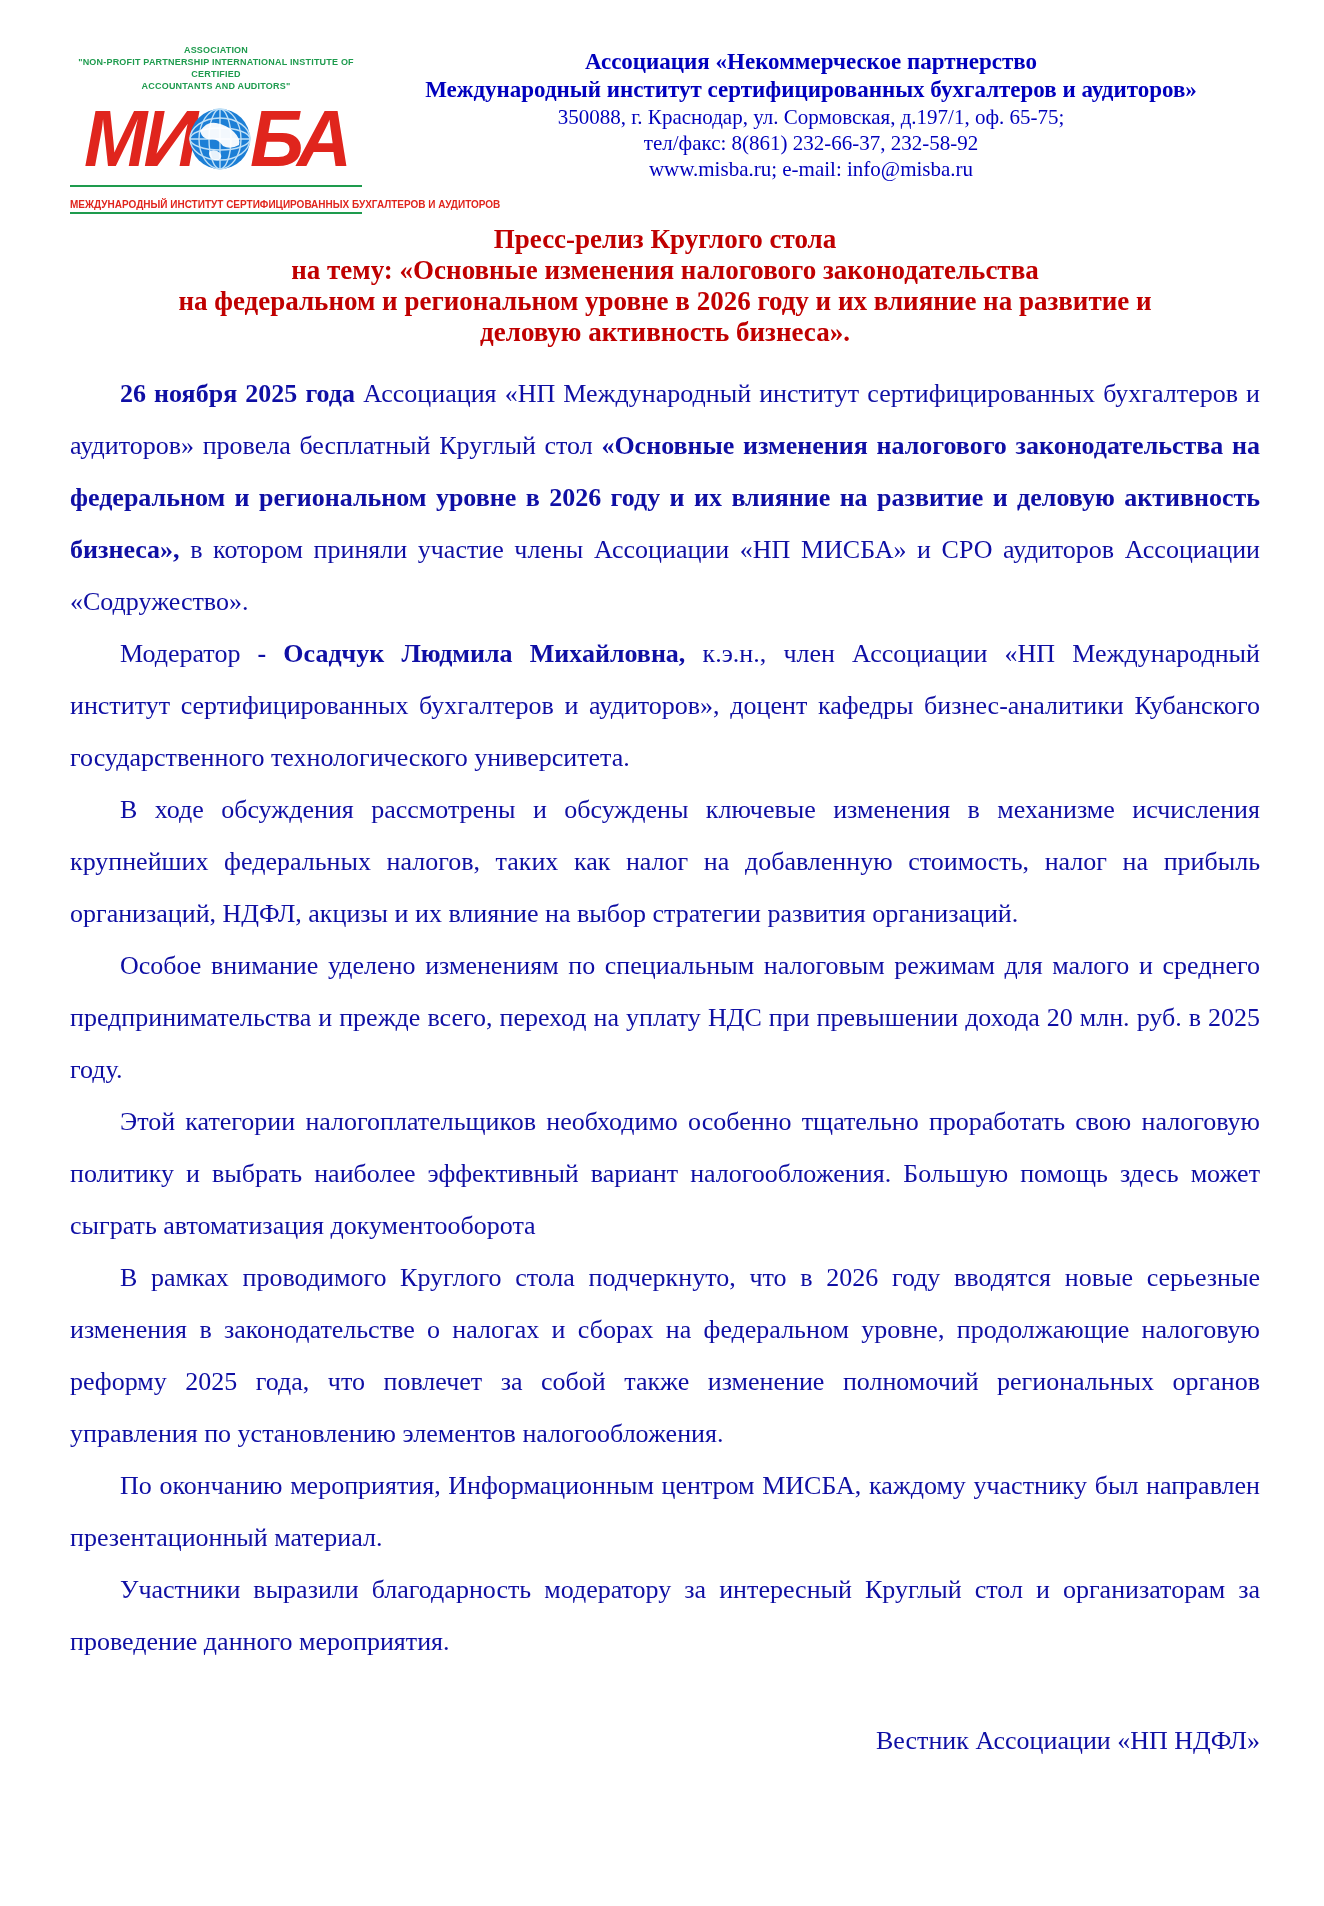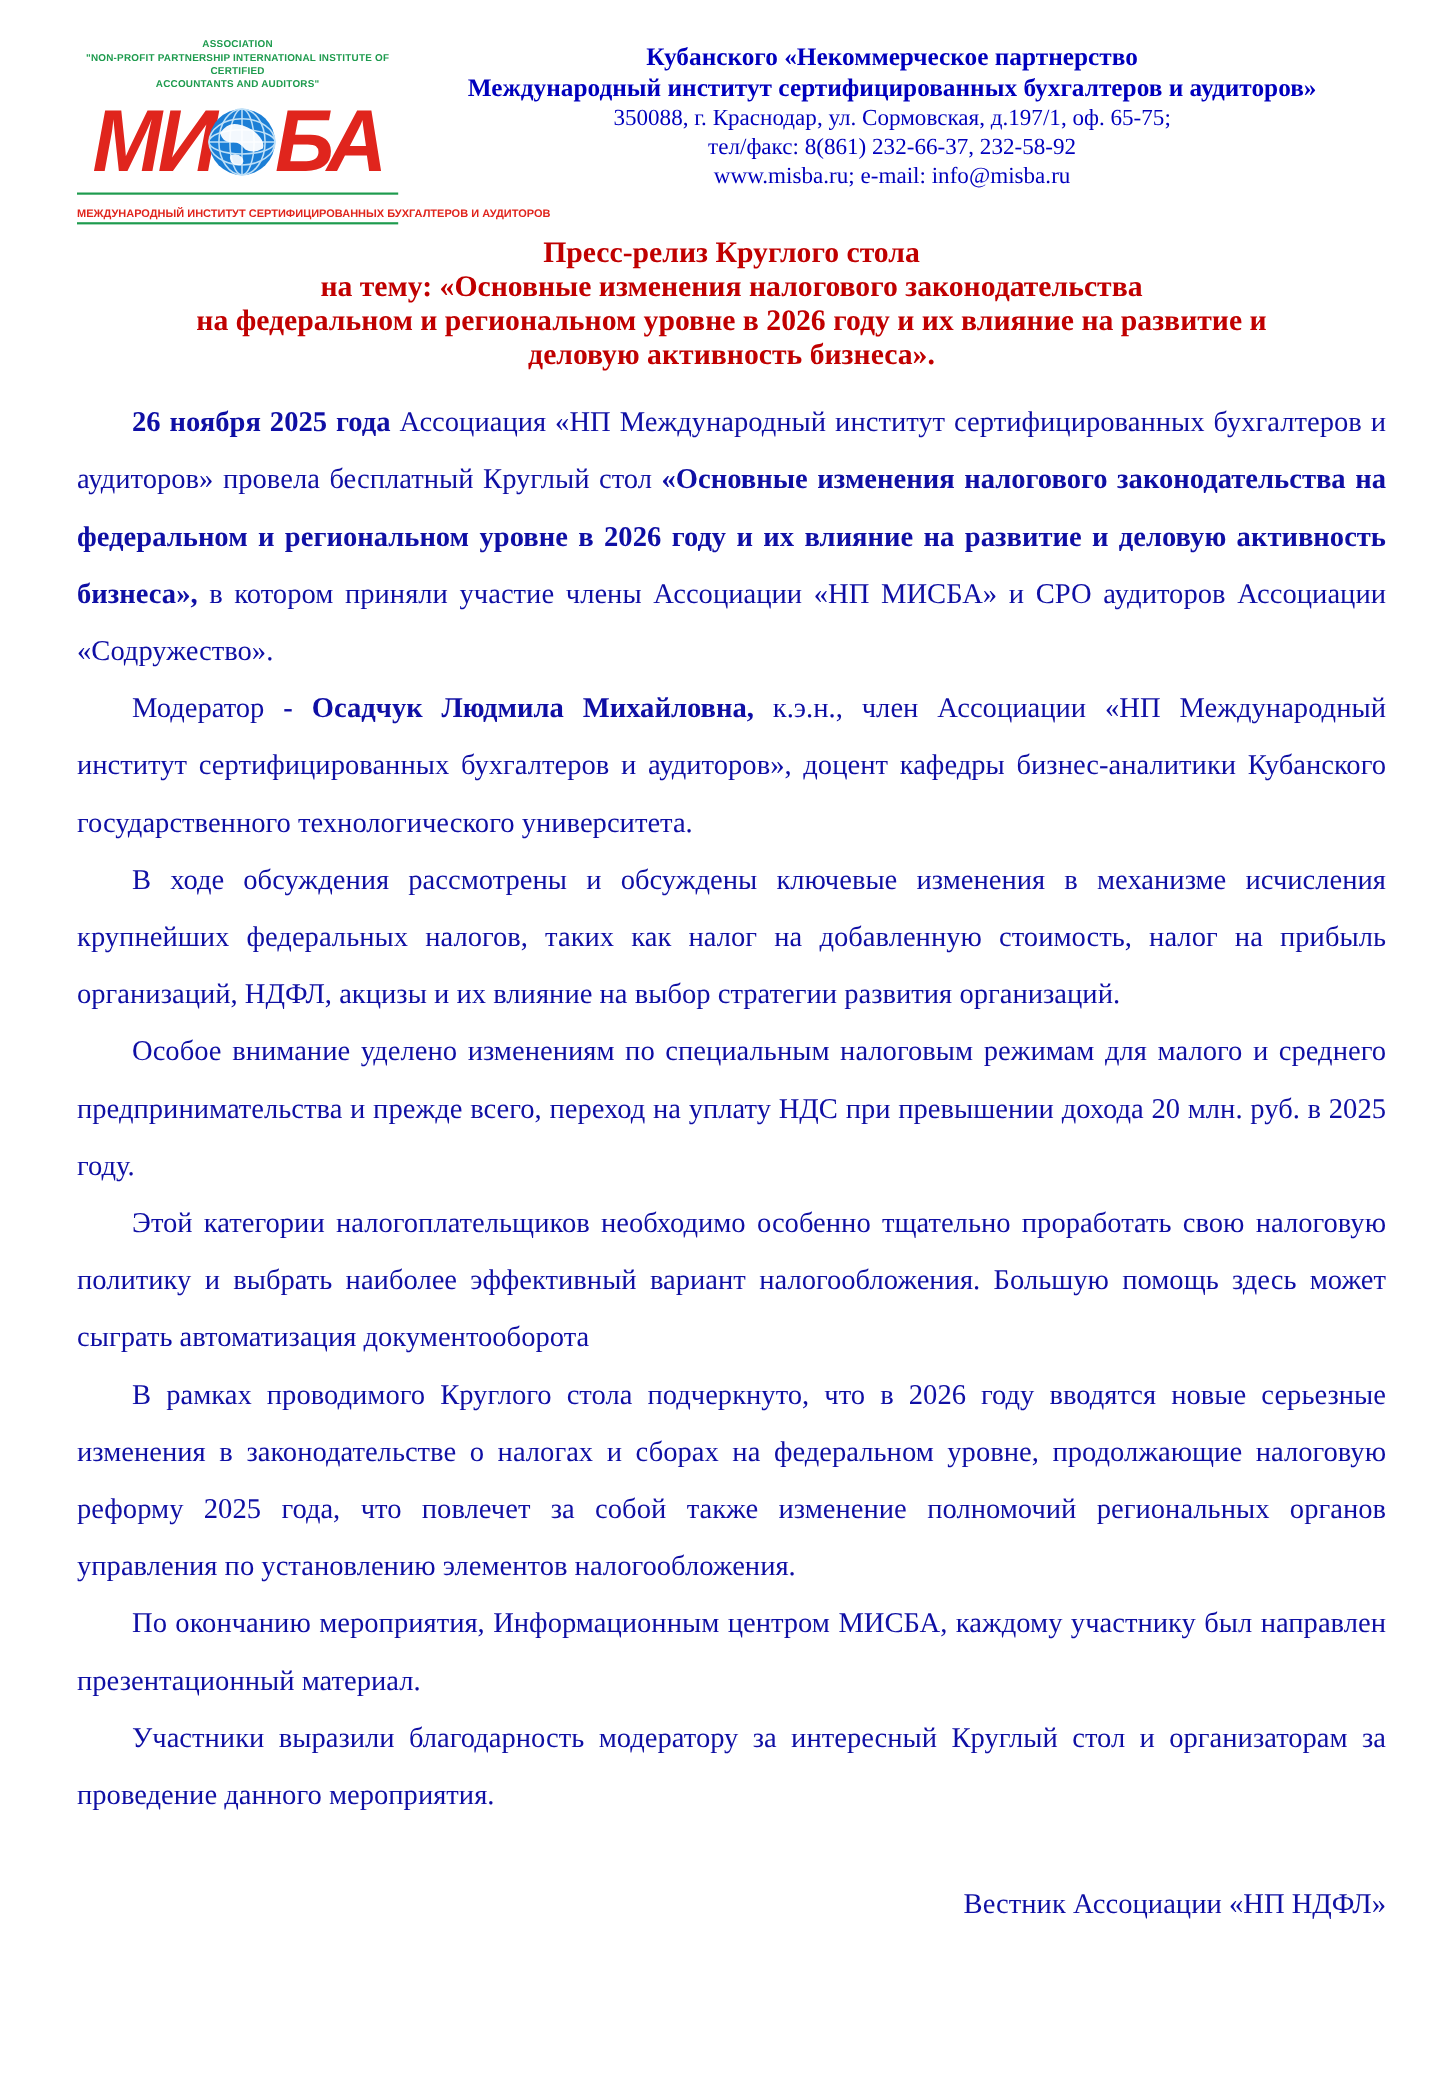--- a/index.html
+++ b/index.html
@@ -4,21 +4,21 @@
 <style>
   * { margin: 0; padding: 0; box-sizing: border-box; }
   html, body { background: #ffffff; }
   body {
     width: 1324px;
     height: 1906px;
     font-family: "Liberation Serif", serif;
     position: relative;
     overflow: hidden;
   }
-  .page { padding: 34px 64px 0 70px; }
+  .page { padding: 44px 64px 0 70px; }
 
   
   .header { display: flex; align-items: flex-start; }
   .logo-block {
     width: 292px;
     flex: 0 0 292px;
     text-align: center;
     font-family: "Liberation Sans", sans-serif;
   }
   .logo-en {
@@ -126,21 +126,21 @@
           </svg>
         </span>
         <span class="logo-letters">БА</span>
       </div>
       <div class="logo-rule"></div>
       <div class="logo-caption">МЕЖДУНАРОДНЫЙ ИНСТИТУТ СЕРТИФИЦИРОВАННЫХ БУХГАЛТЕРОВ И АУДИТОРОВ</div>
       <div class="logo-rule bottom"></div>
     </div>
 
     <div class="header-text">
-      <div class="org">Кубанского «Некоммерческое партнерство</div>
+      <div class="org">Ассоциация «Некоммерческое партнерство</div>
       <div class="org">Международный институт сертифицированных бухгалтеров и аудиторов»</div>
       <div class="contact">350088, г. Краснодар, ул. Сормовская, д.197/1, оф. 65-75;</div>
       <div class="contact">тел/факс: 8(861) 232-66-37, 232-58-92</div>
       <div class="contact">www.misba.ru; e-mail: info@misba.ru</div>
     </div>
   </div>
 
   <div class="doc-title">
     <div>Пресс-релиз Круглого стола</div>
     <div>на тему: «Основные изменения налогового законодательства</div>

